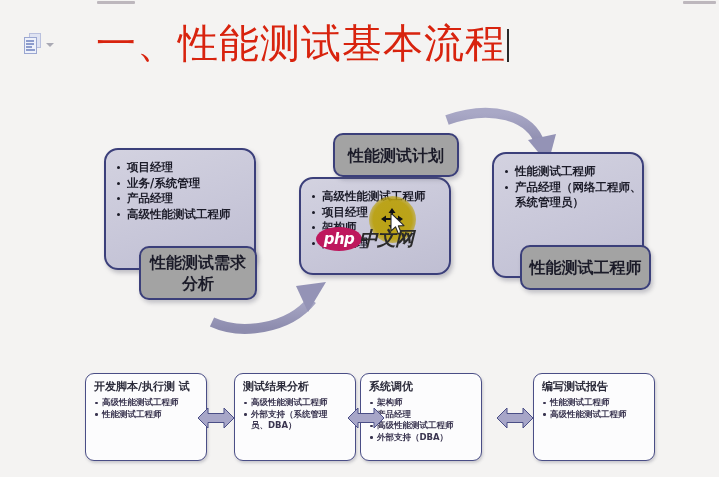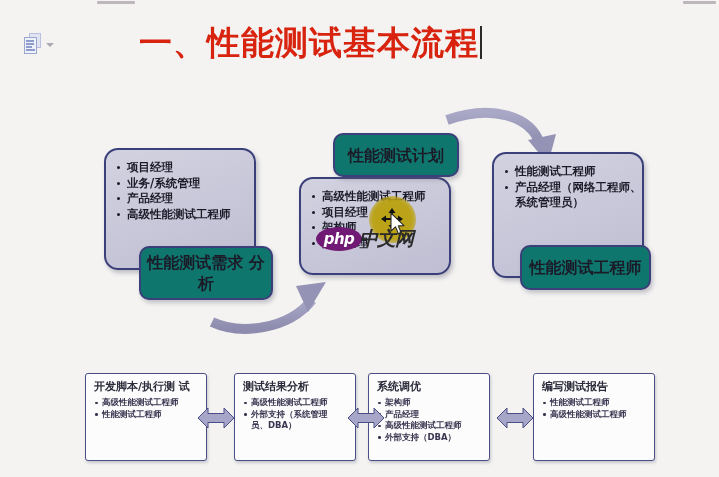--- a/index.html
+++ b/index.html
@@ -82,28 +82,27 @@
     border-right: 4px solid transparent;
     border-top: 4px solid #a9a9b4;
     margin-top: 3px;
   }
 
   
   #title {
     position: absolute;
     left: 96px;
     top: 23px;
-    font-size: 33px;
-    font-weight: bold;
+    font-size: 40px;
+    font-weight: normal;
     color: #d8230e;
     letter-spacing: 1px;
     white-space: nowrap;
     line-height: 40px;
     font-family: "DejaVu Sans", "Liberation Sans", sans-serif;
-    margin-left: 43px;
   }
   #title .caret {
     display: inline-block;
     width: 2px;
     height: 33px;
     background: #2a2a2a;
     vertical-align: -5px;
     margin-left: 1px;
   }
 
@@ -144,53 +143,53 @@
 
   #box-req  { left: 104px; top: 148px; width: 152px; height: 122px; }
   #box-plan { left: 299px; top: 177px; width: 152px; height: 98px; }
   #box-prep { left: 492px; top: 152px; width: 152px; height: 126px; }
 
   
   .label-box {
     position: absolute;
     border: 2px solid #3b3f7a;
     border-radius: 10px;
-    background: #0f766e;
+    background: #a3a3a3;
     box-sizing: border-box;
     box-shadow: 2px 3px 4px rgba(90,90,110,0.32);
     display: flex;
     align-items: center;
     justify-content: center;
     text-align: center;
     color: #1b1b28;
     font-size: 16px;
     font-weight: bold;
     line-height: 21px;
     padding: 4px 6px;
   }
-  #label-req  { left: 139px; top: 246px; width: 134px; height: 54px; }
+  #label-req  { left: 139px; top: 246px; width: 118px; height: 54px; }
   #label-plan { left: 333px; top: 133px; width: 126px; height: 44px; }
   #label-prep { left: 520px; top: 245px; width: 131px; height: 45px; }
 
   
   #curves {
     position: absolute;
     left: 0; top: 0;
     width: 719px; height: 477px;
     pointer-events: none;
   }
 
   
   .step-box {
     position: absolute;
     top: 373px;
     width: 122px;
     height: 88px;
     border: 1.5px solid #4a4e86;
-    border-radius: 3px;
+    border-radius: 9px;
     background: #fcfcfd;
     box-sizing: border-box;
     box-shadow: 1px 2px 3px rgba(100,100,120,0.3);
     padding: 6px 5px 4px 8px;
   }
   .step-box .step-title {
     font-size: 11px;
     font-weight: bold;
     color: #2b2b3a;
     line-height: 14px;
@@ -215,21 +214,21 @@
     position: absolute;
     left: 1px;
     top: 4.5px;
     width: 2.5px;
     height: 2.5px;
     background: #3a3550;
     border-radius: 50%;
   }
   #step-1 { left: 85px;  }
   #step-2 { left: 234px; }
-  #step-3 { left: 368px; }
+  #step-3 { left: 360px; }
   #step-4 { left: 533px; }
 
   
   .dbl-arrow {
     position: absolute;
     top: 405px;
     width: 38px;
     height: 26px;
   }
   #arrow-a { left: 197px; }
@@ -267,21 +266,21 @@
     left: 316px;
     top: 226px;
     display: flex;
     align-items: center;
     height: 26px;
   }
   #watermark .php-badge {
     width: 46px;
     height: 24px;
     border-radius: 50%;
-    background: #701a75;
+    background: #be185d;
     color: #ffffff;
     font-size: 15px;
     font-weight: bold;
     display: flex;
     align-items: center;
     justify-content: center;
     font-style: italic;
     letter-spacing: -0.5px;
   }
   #watermark .wm-text {

